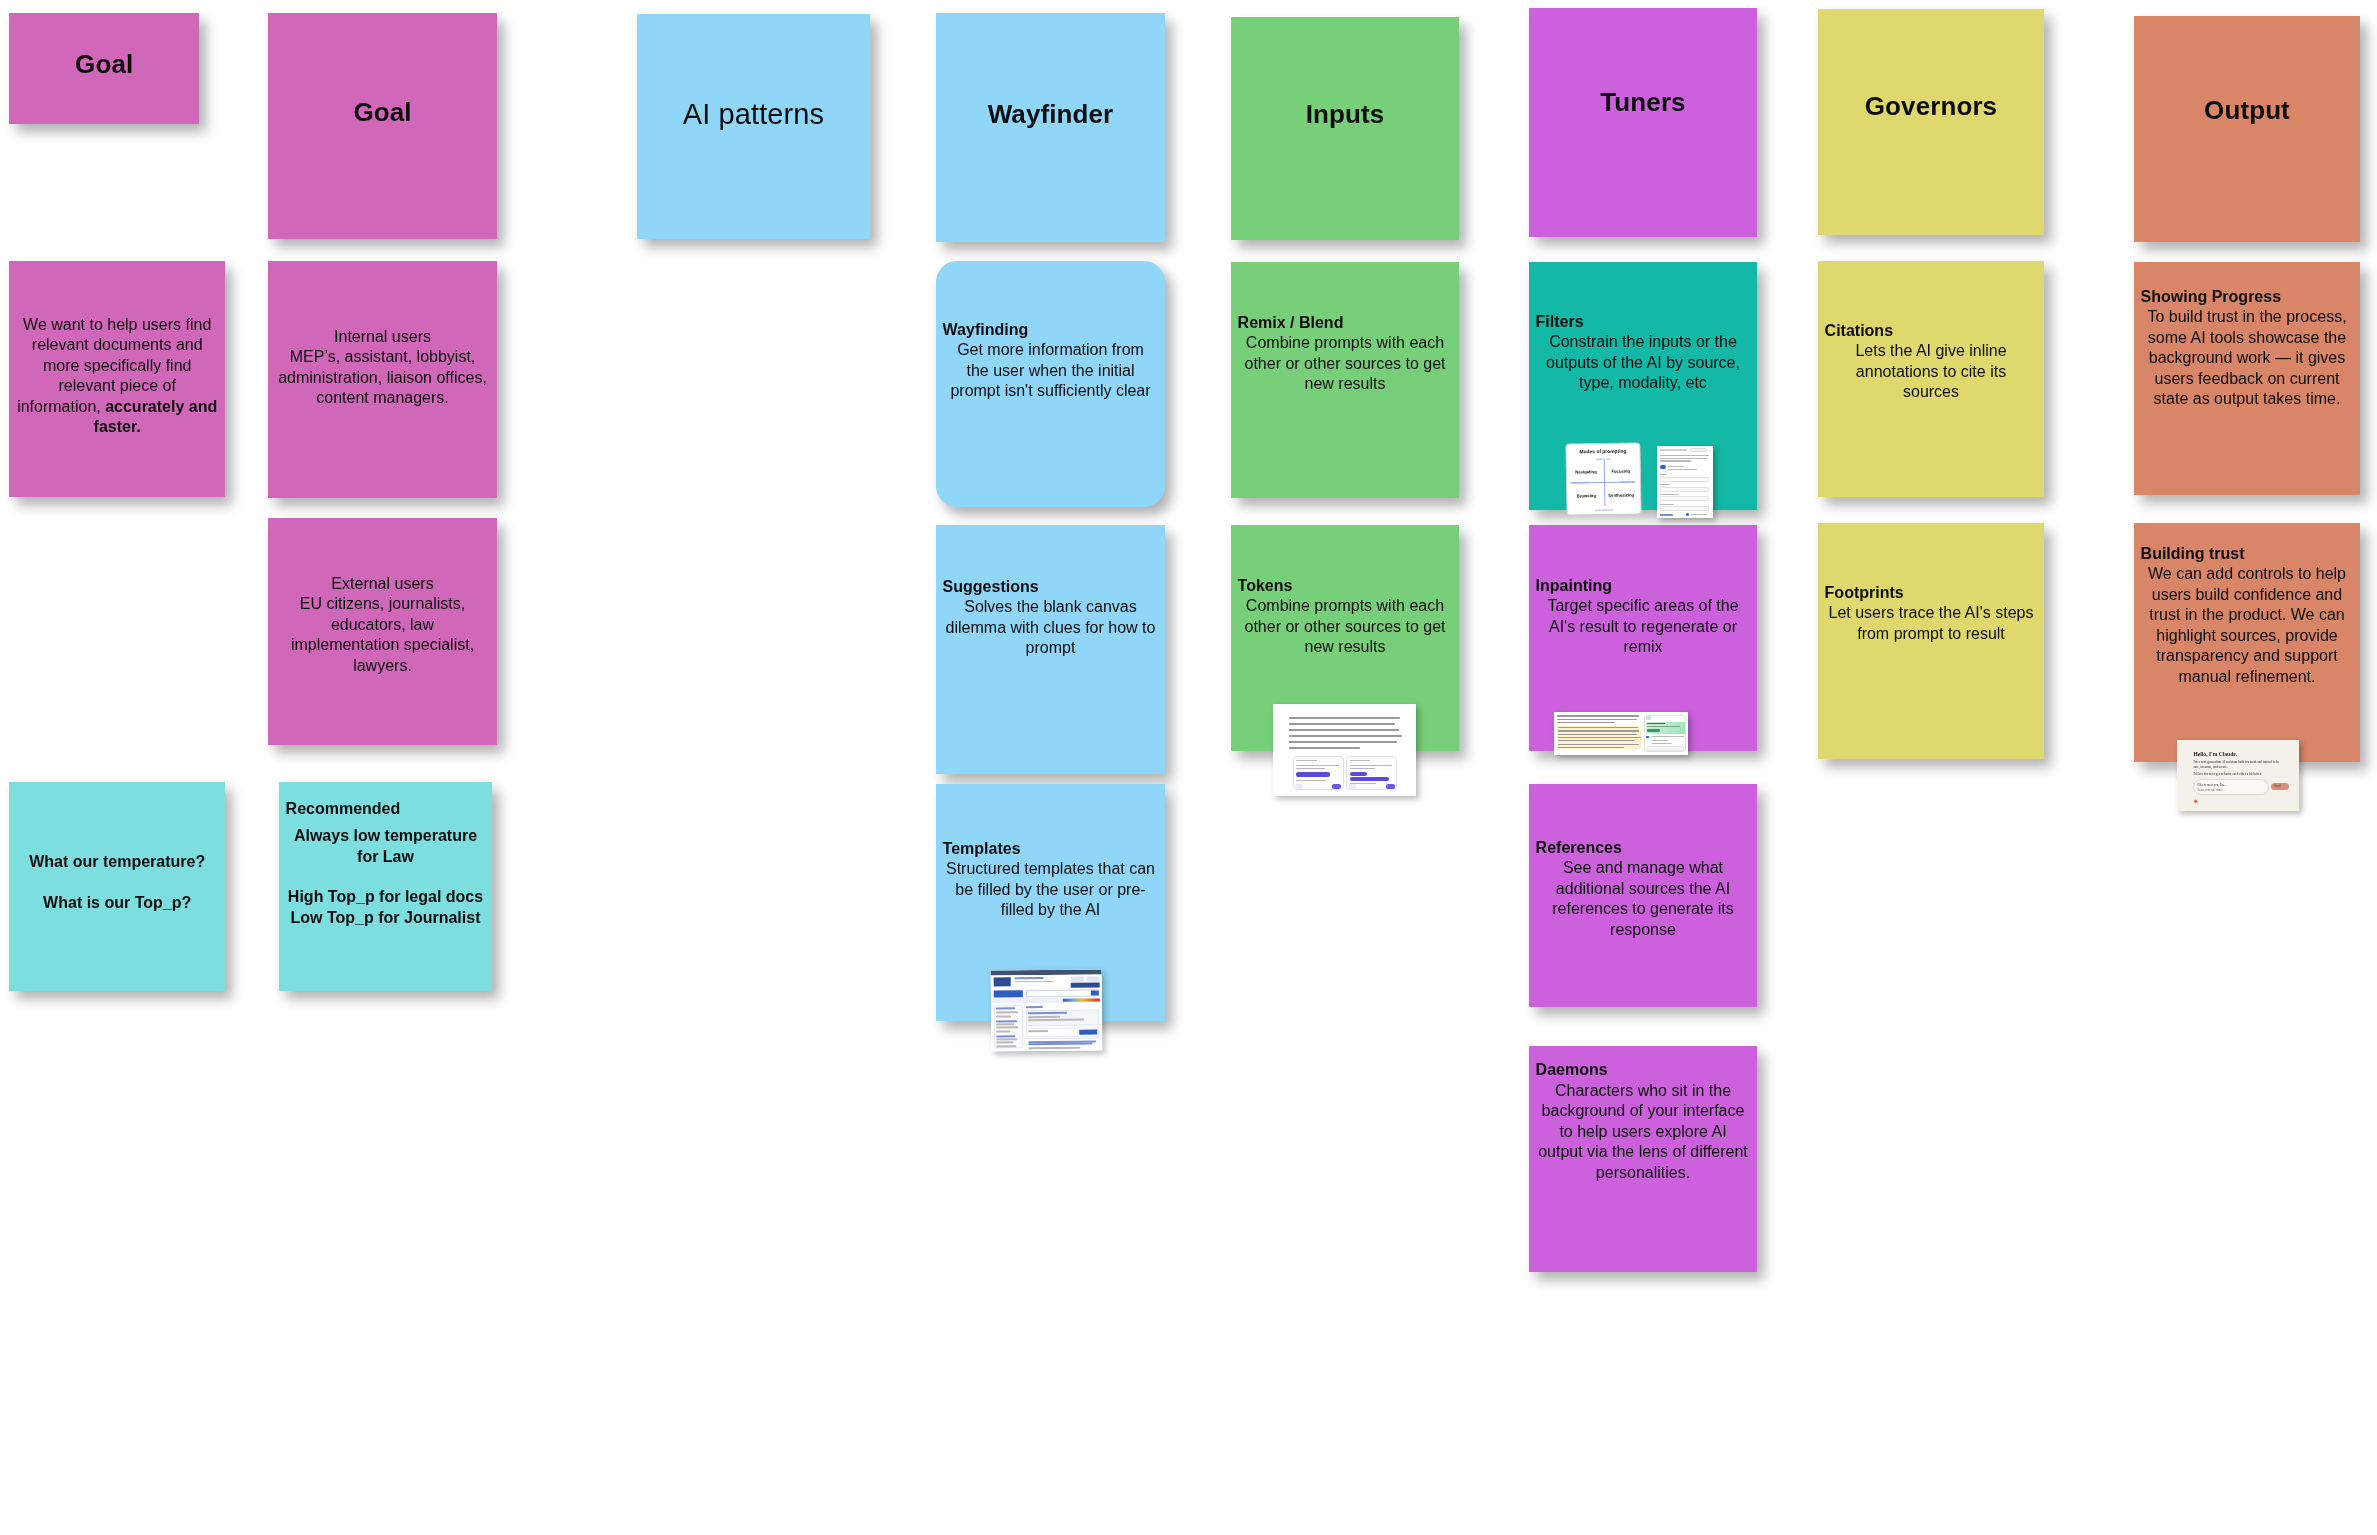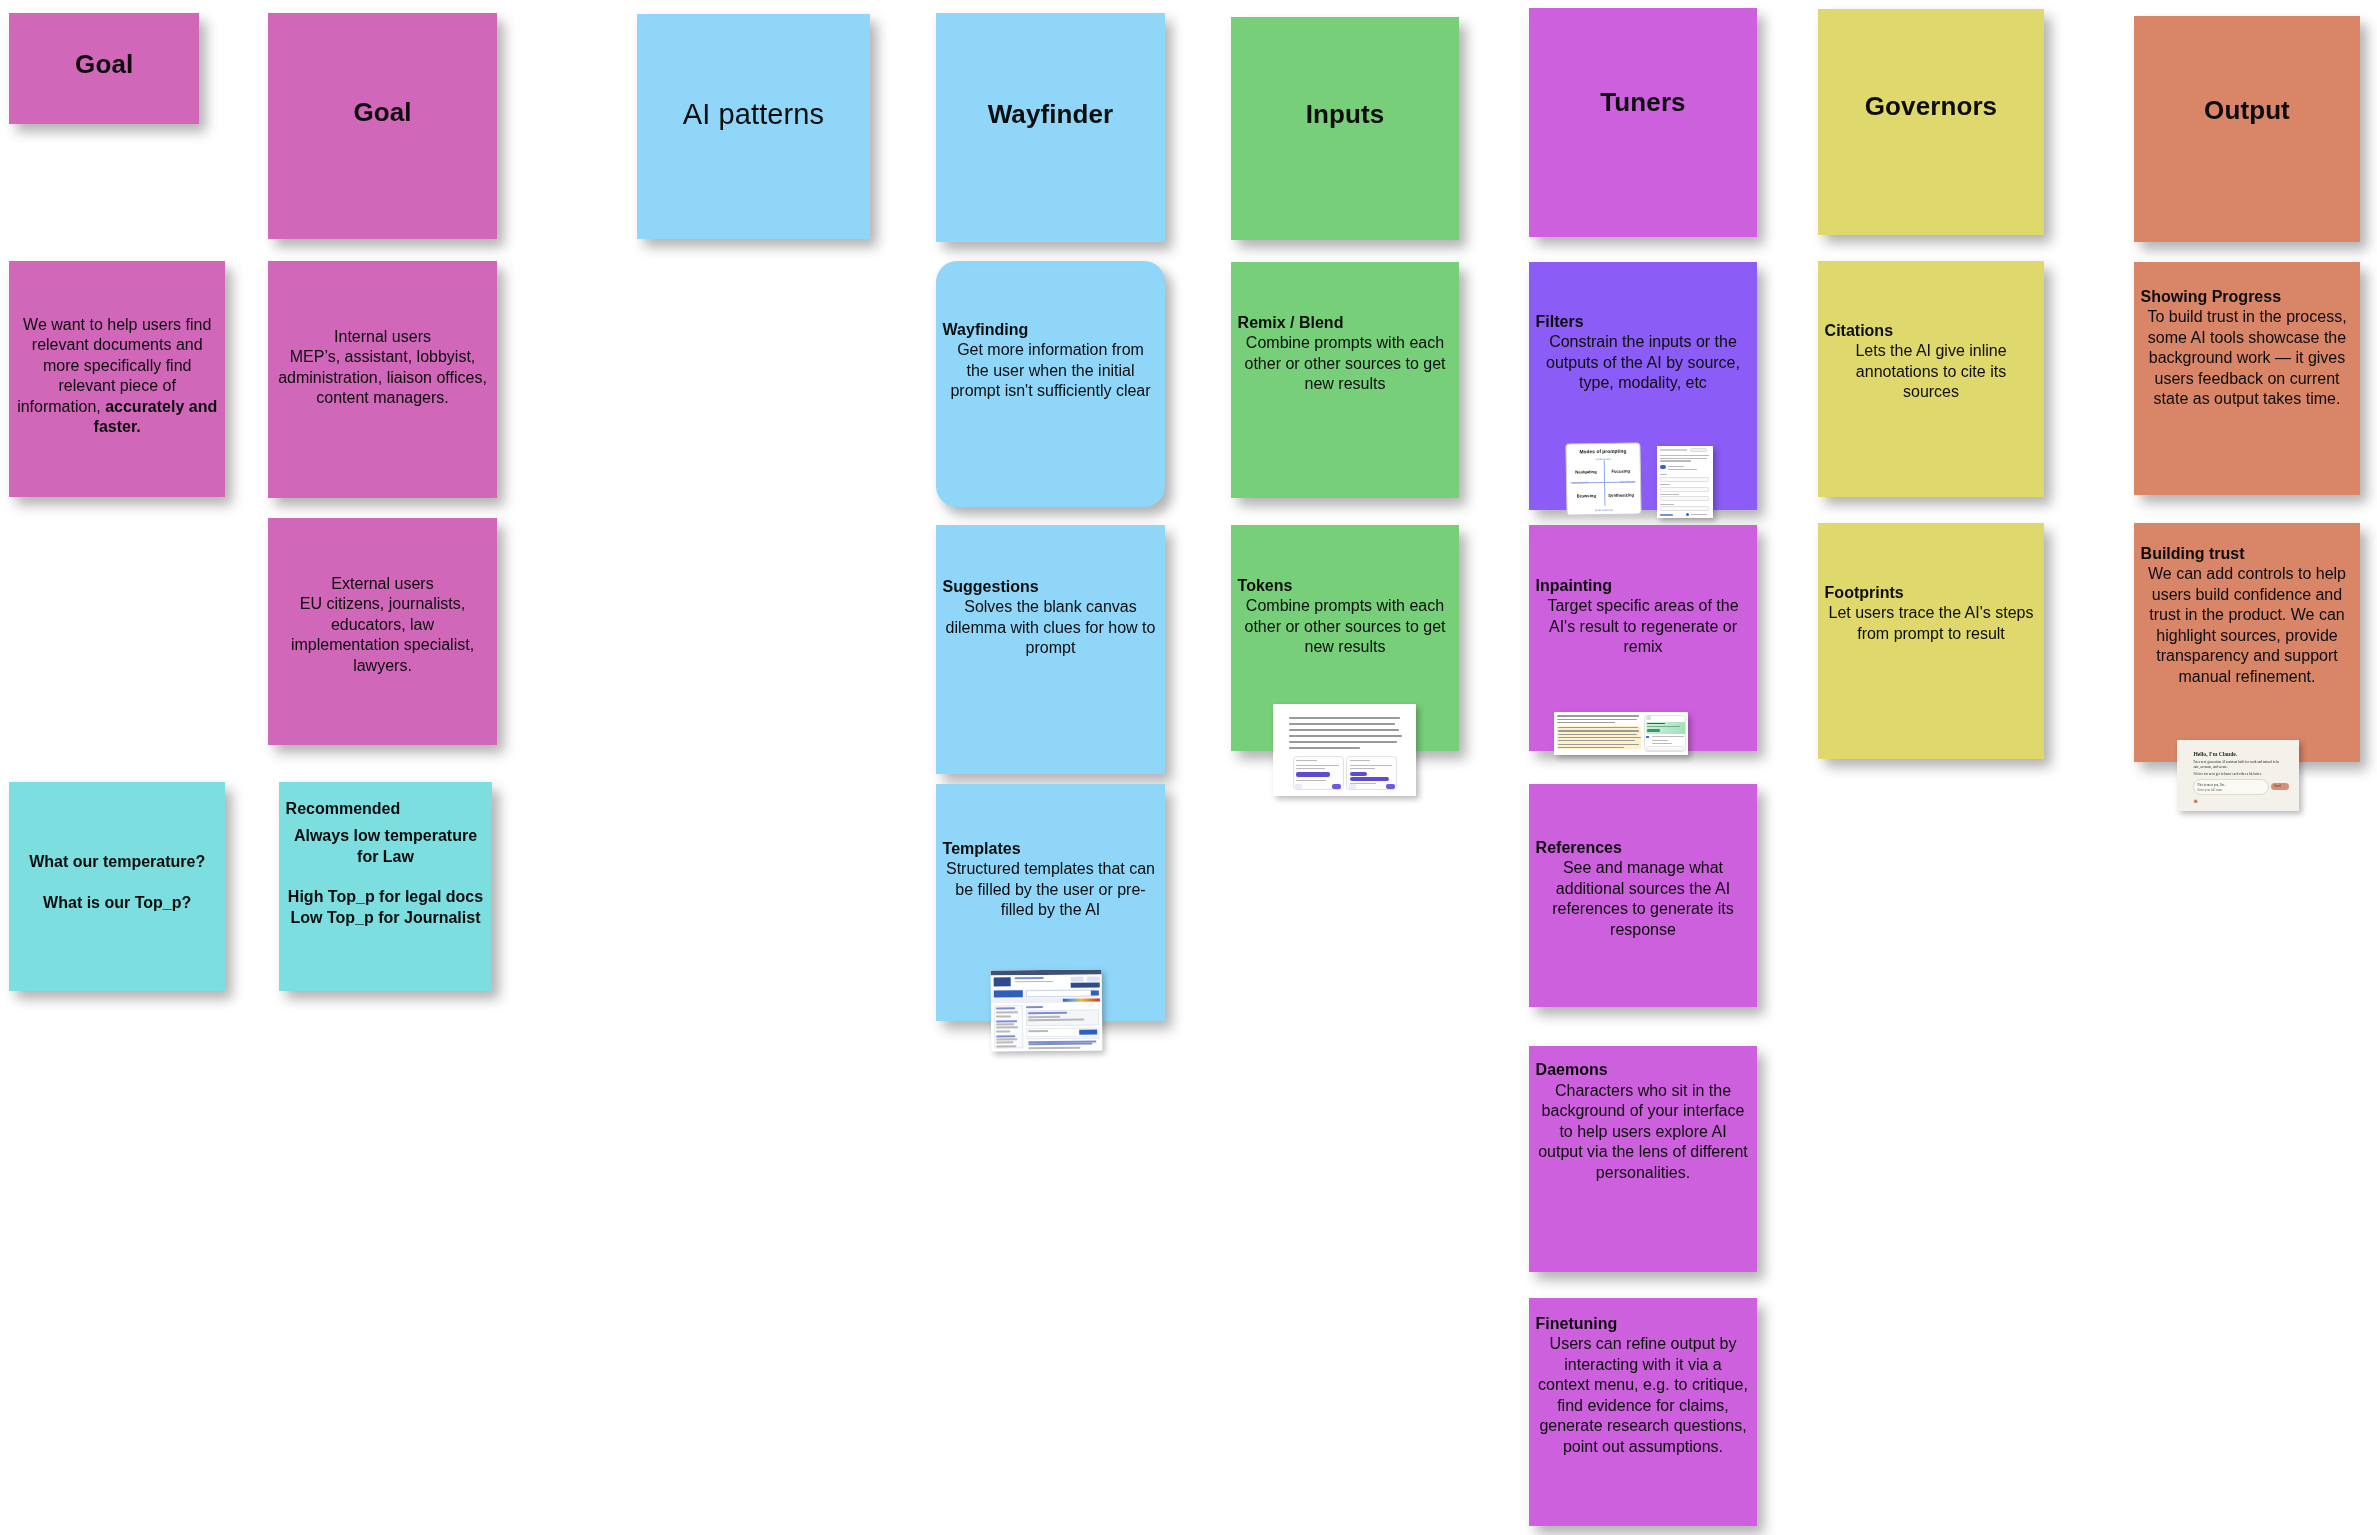--- a/index.html
+++ b/index.html
@@ -251,21 +251,21 @@
     <div class="tok-pill" style="left:77px;top:73px;width:39px;height:3.9px;"></div>
     <div class="ln" style="left:77px;top:79px;width:26px;height:1.3px;"></div>
     <div class="blk" style="left:76px;top:80px;width:6.6px;height:4.6px;background:#eceaf8;border-radius:1.3px;"></div>
     <div class="tok-pill sm" style="left:113px;top:80px;width:9.2px;height:4.6px;"></div>
   </div>
 
   <div class="note header" style="left:1529px; top:7.9px; width:228px; height:229px; background:#cd61dd; padding-top:80px;">
     <div class="note-title">Tuners</div>
   </div>
 
-  <div class="note" style="left:1529px; top:262px; width:228px; height:248px; background:#8b5cf6; padding-top:50px;">
+  <div class="note" style="left:1529px; top:262px; width:228px; height:248px; background:#14b8a6; padding-top:50px;">
     <div class="note-heading">Filters</div>
     <div class="note-body">Constrain the inputs or the outputs of the AI by source, type, modality, etc</div>
   </div>
 
   <div class="quad" style="left:1566px; top:443px; width:75px; height:72px; transform:rotate(-1deg);">
     <div class="quad-title" style="top:5.2px; font-size:4.9px;">Modes of prompting</div>
     <div class="quad-axlbl" style="top:13px; left:0; width:100%; font-size:2.8px;">Goal known</div>
     <div class="quad-axis-v" style="left:50%; top:16.4px; bottom:7.9px;"></div>
     <div class="quad-axis-h" style="left:5.2px; right:5.2px; top:38px;"></div>
     <div class="quad-lbl" style="top:25px; left:2.6px; width:33px; font-size:4.2px;">Navigating</div>
@@ -332,24 +332,20 @@
   <div class="note" style="left:1529px; top:784px; width:228px; height:223px; background:#cd61dd; padding-top:54px;">
     <div class="note-heading">References</div>
     <div class="note-body">See and manage what additional sources the AI references to generate its response</div>
   </div>
 
   <div class="note" style="left:1529px; top:1046px; width:228px; height:226px; background:#cd61dd; padding-top:14.4px;">
     <div class="note-heading">Daemons</div>
     <div class="note-body">Characters who sit in the background of your interface to help users explore AI output via the lens of different personalities.</div>
   </div>
 
-  <div class="note" style="left:1529px; top:1298px; width:228px; height:228px; background:#cd61dd; padding-top:15.7px;">
-    <div class="note-heading">Finetuning</div>
-    <div class="note-body">Users can refine output by interacting with it via a context menu, e.g. to critique, find evidence for claims, generate research questions, point out assumptions.</div>
-  </div>
 
   <div class="note header" style="left:1818px; top:8.5px; width:226px; height:226px; background:#ded86d; padding-top:83px;">
     <div class="note-title">Governors</div>
   </div>
 
   <div class="note" style="left:1818px; top:261px; width:226px; height:236px; background:#ded86d; padding-top:60px;">
     <div class="note-heading">Citations</div>
     <div class="note-body">Lets the AI give inline annotations to cite its sources</div>
   </div>
 

